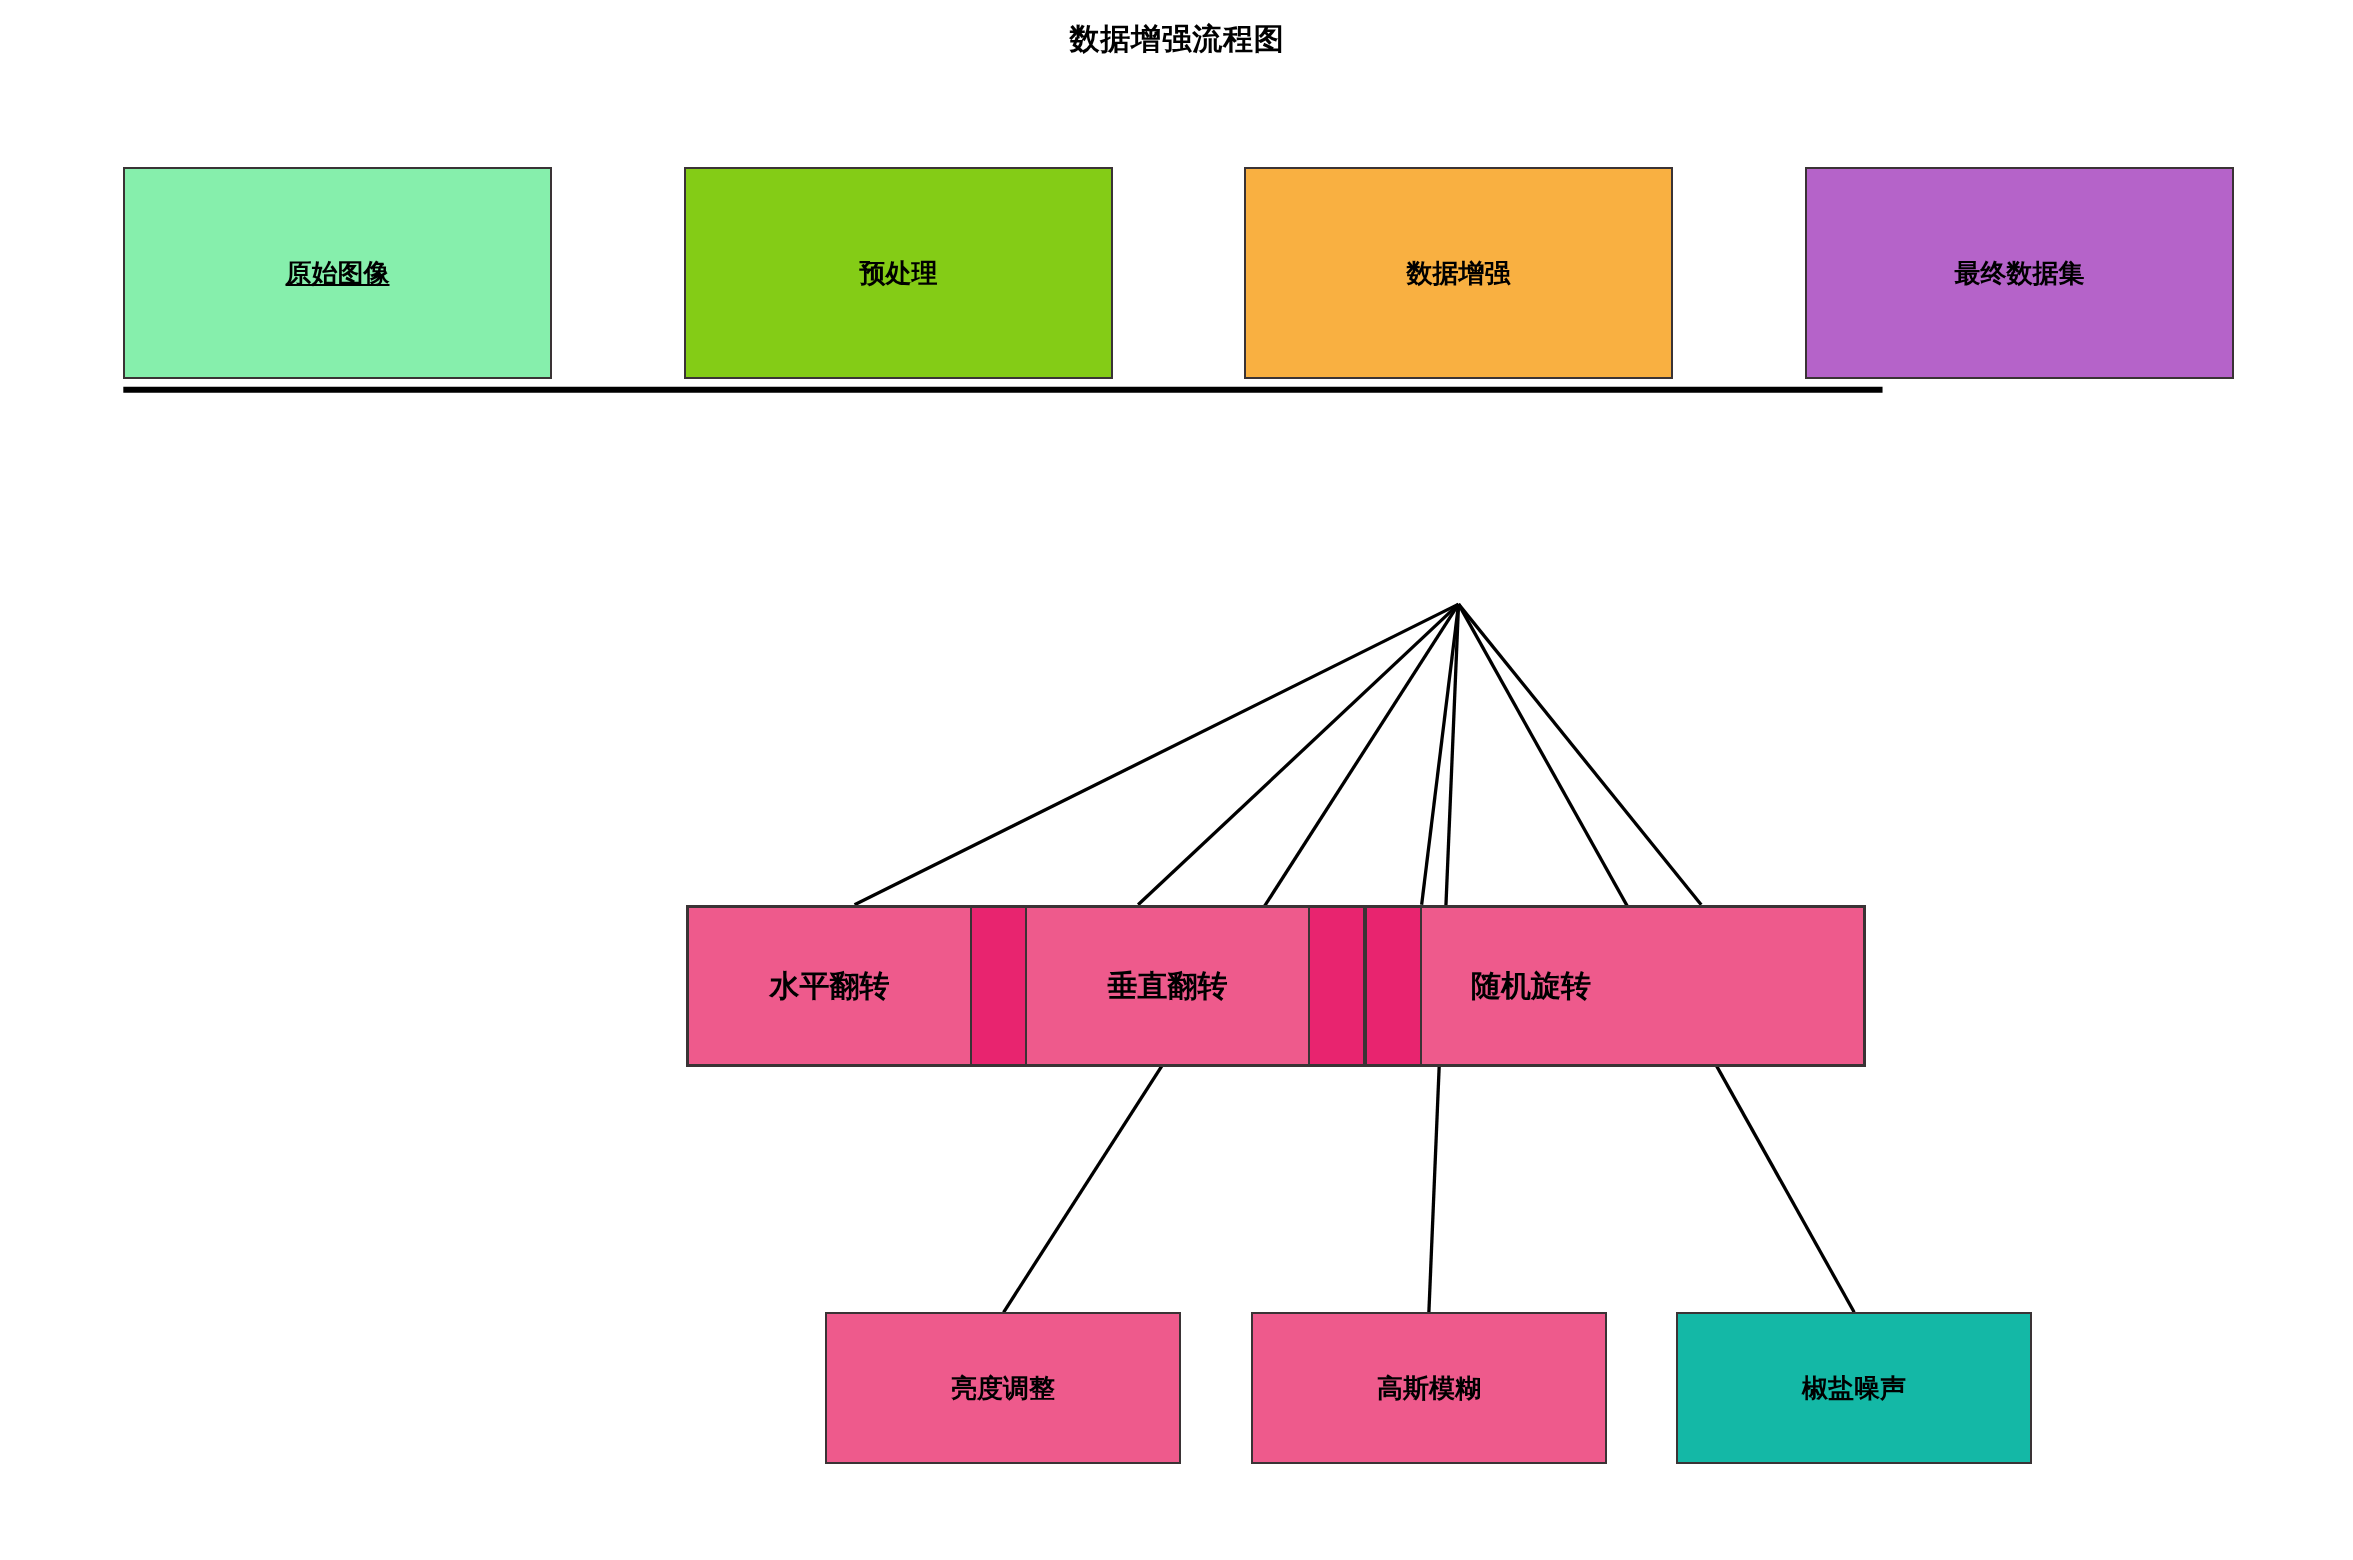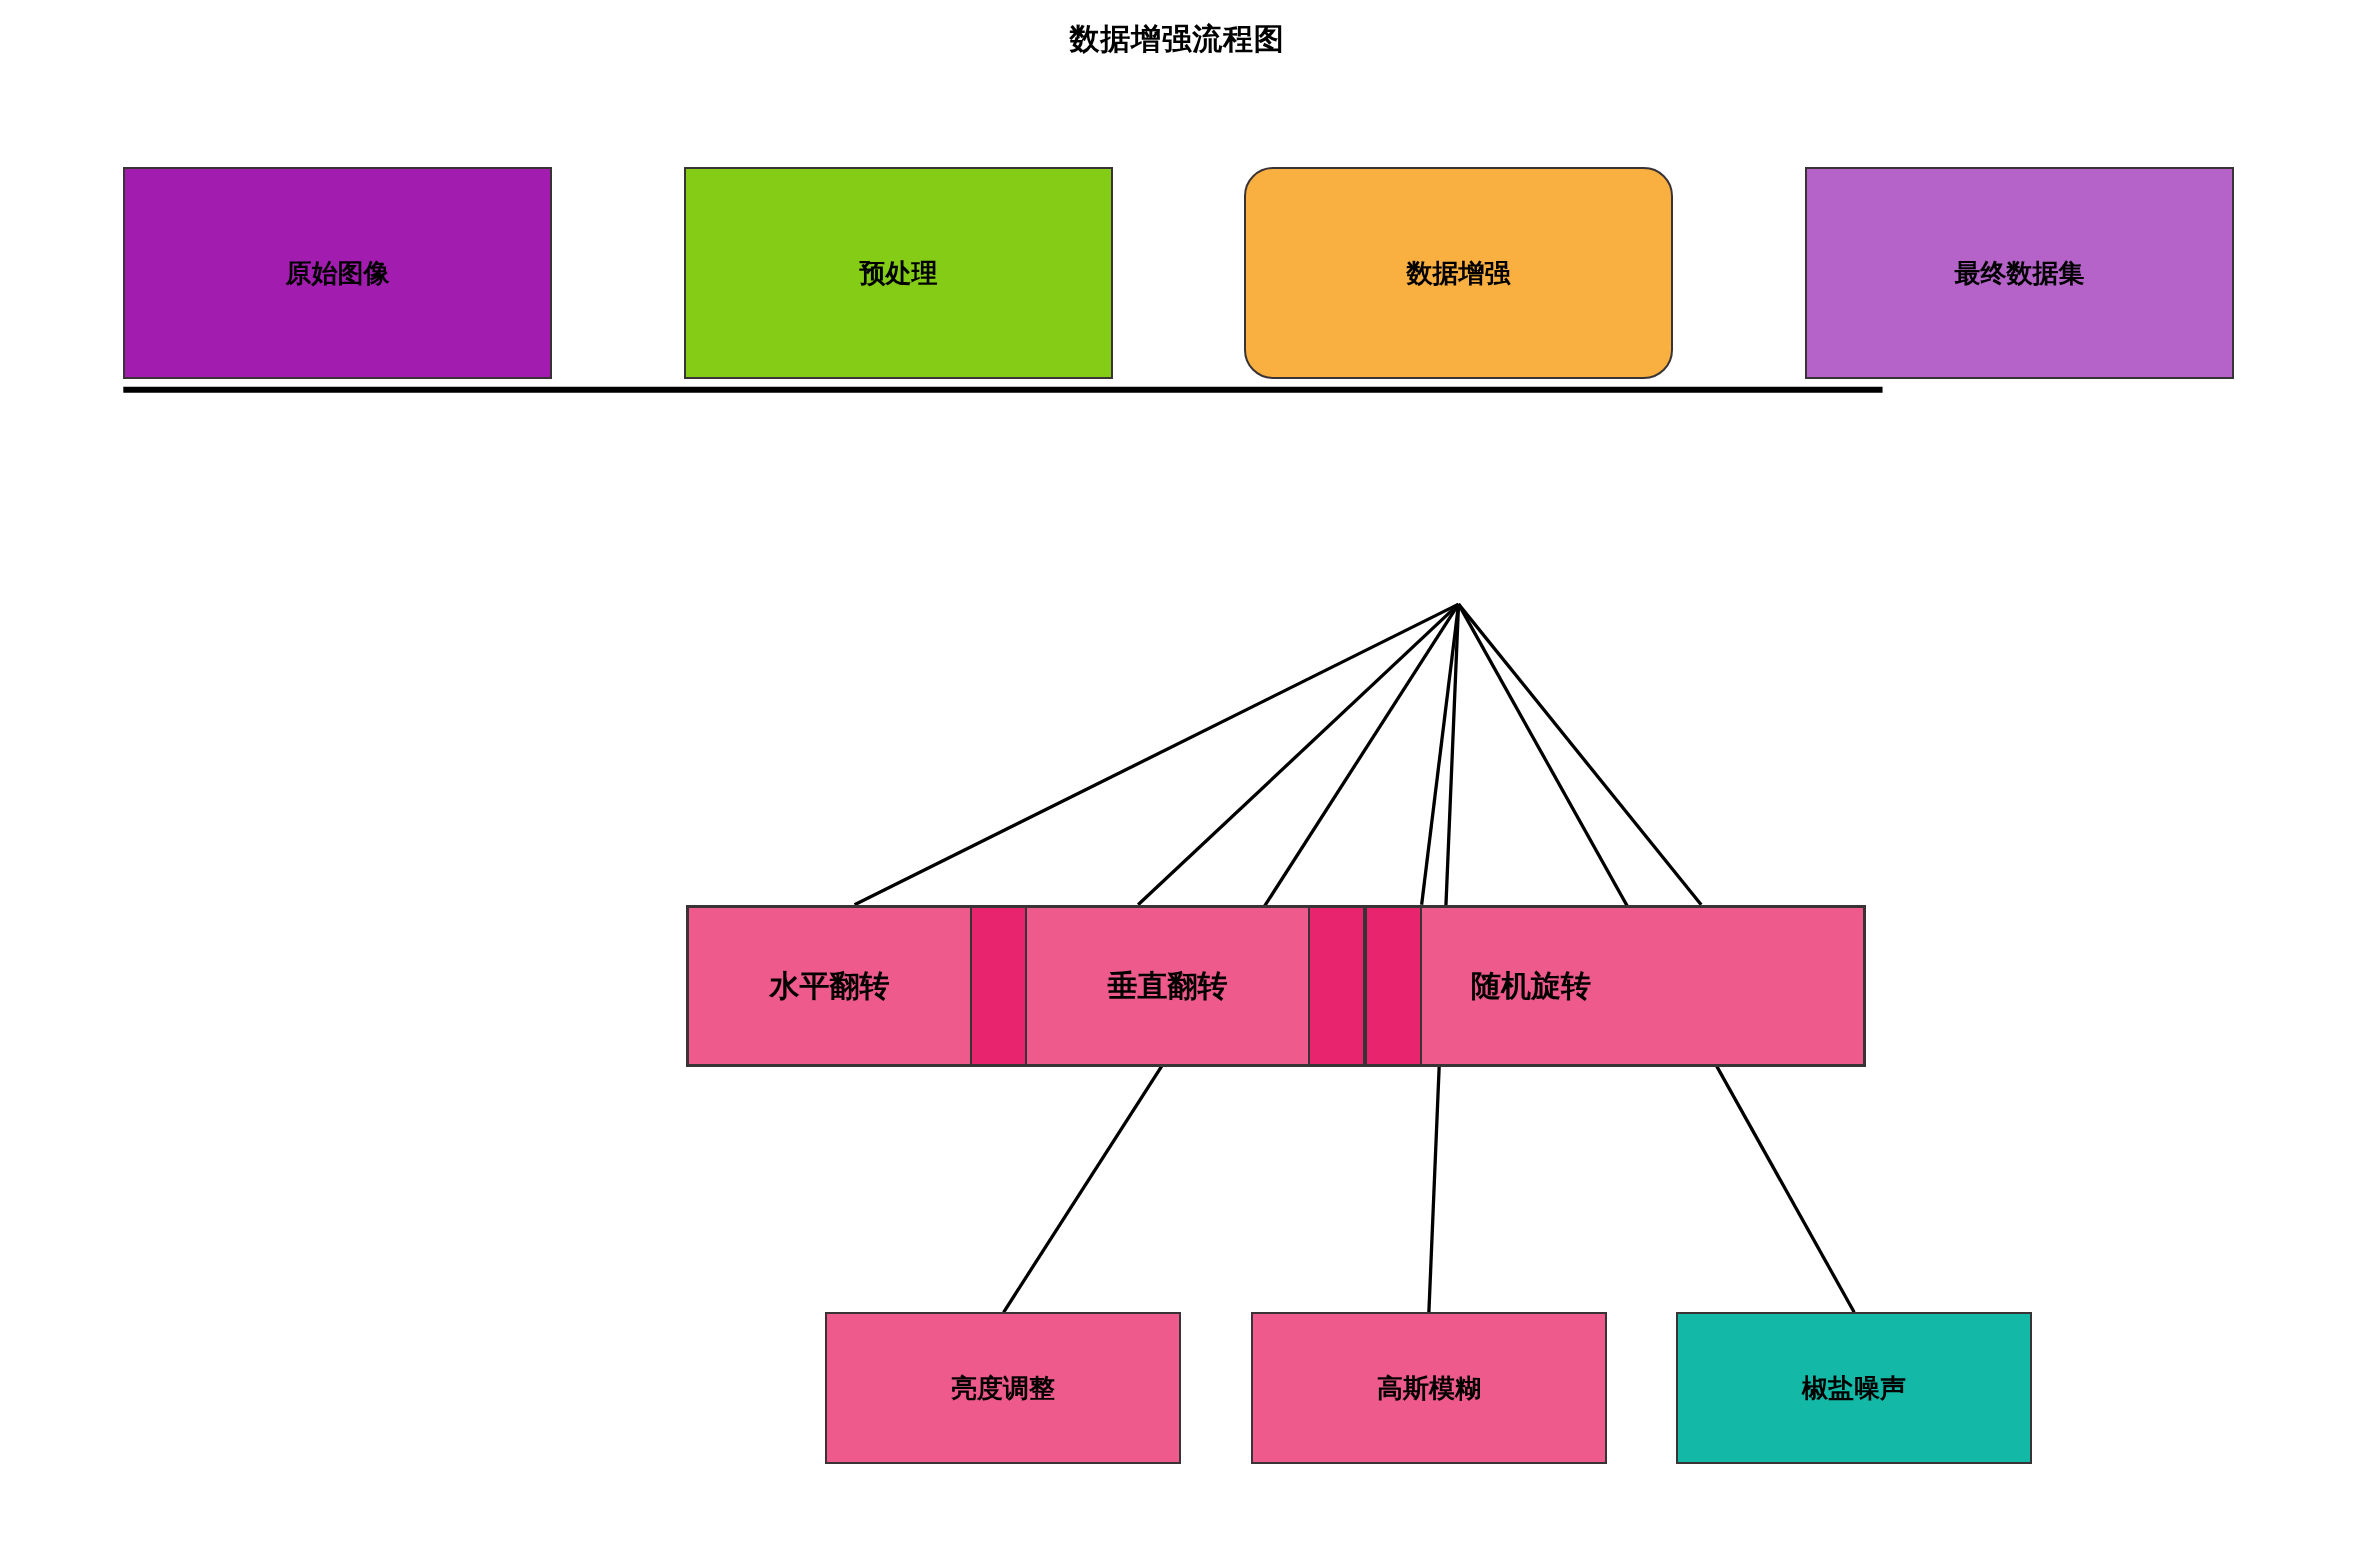--- a/index.html
+++ b/index.html
@@ -95,27 +95,27 @@
       <line x1="2212" y1="916" x2="1296" y2="1372" stroke="#000000" stroke-width="5"></line>
       <line x1="2212" y1="916" x2="1726" y2="1372" stroke="#000000" stroke-width="5"></line>
       <line x1="2212" y1="916" x2="2156" y2="1372" stroke="#000000" stroke-width="5"></line>
       <line x1="2212" y1="916" x2="2580" y2="1372" stroke="#000000" stroke-width="5"></line>
       <line x1="2212" y1="916" x2="1522" y2="1990" stroke="#000000" stroke-width="5"></line>
       <line x1="2212" y1="916" x2="2167" y2="1990" stroke="#000000" stroke-width="5"></line>
       <line x1="2212" y1="916" x2="2812" y2="1990" stroke="#000000" stroke-width="5"></line>
     </svg>
 
   <div id="stage-layer">
-      <div class="node stage-node" style="left: 123px; top: 167px; width: 429px; background: #a21caf; border-color: rgb(58, 51, 53);">
+      <div class="node stage-node" style="left: 123px; top: 167px; width: 429px; background: #86efac; border-color: rgb(58, 51, 53); text-decoration: underline;">
         <span class="node-label">原始图像</span>
       </div>
       <div class="node stage-node" style="left: 684px; top: 167px; width: 429px; background: #84cc16; border-color: rgb(58, 51, 53);">
         <span class="node-label">预处理</span>
       </div>
-      <div class="node stage-node" style="left: 1244px; top: 167px; width: 429px; background: rgb(249, 176, 65); border-color: rgb(58, 51, 53); border-radius: 29px;">
+      <div class="node stage-node" style="left: 1244px; top: 167px; width: 429px; background: rgb(249, 176, 65); border-color: rgb(58, 51, 53);">
         <span class="node-label">数据增强</span>
       </div>
       <div class="node stage-node" style="left: 1805px; top: 167px; width: 429px; background: rgb(181, 99, 201); border-color: rgb(58, 51, 53);">
         <span class="node-label">最终数据集</span>
       </div>
     </div>
   <div id="band-layer">
       <div class="band" style="left: 686px; top: 905px; width: 1180px; height: 162px; border-color: rgb(58, 51, 53); background: rgb(238, 90, 140);">
         <div class="band-seg" style="width: 281px; flex: 0 0 281px; background: rgb(238, 90, 140);">
           <span class="band-seg-label">水平翻转</span>

